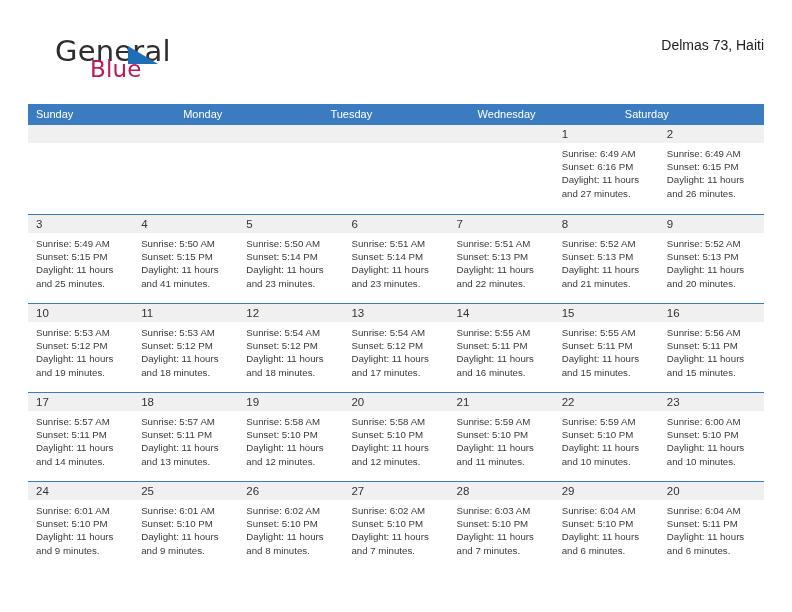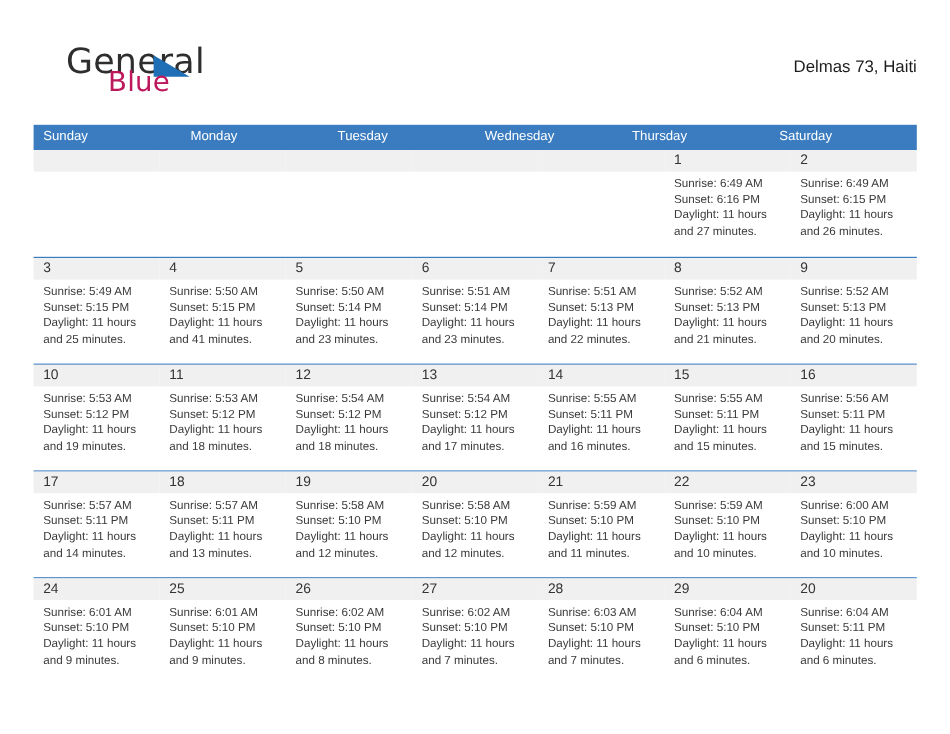--- a/index.html
+++ b/index.html
@@ -75,21 +75,21 @@
   }
   .cal-title {
     font-size: 28px;
     font-weight: 400;
     color: #1d1d1d;
     line-height: 34px;
     white-space: nowrap;
     font-family: "Liberation Sans", sans-serif;
   }
   .cal-subtitle {
-    margin-top: 18px;
+    margin-top: 8px;
     font-size: 14px;
     font-weight: 400;
     color: #1d1d1d;
     line-height: 18px;
     white-space: nowrap;
   }
 
   
   .calendar {
     position: absolute;
@@ -173,21 +173,20 @@
 
   </div>
 
   <div class="calendar">
 
     <div class="weekday-row">
       <div class="weekday-cell">Sunday</div>
       <div class="weekday-cell">Monday</div>
       <div class="weekday-cell">Tuesday</div>
       <div class="weekday-cell">Wednesday</div>
-      <div class="weekday-cell">Thursday</div>
       <div class="weekday-cell">Saturday</div>
     </div>
 
     <div id="weeks-container">
         <div class="week-row">
           <div class="day-cell empty">
             <div class="day-number-band"></div>
           </div>
           <div class="day-cell empty">
             <div class="day-number-band"></div>

